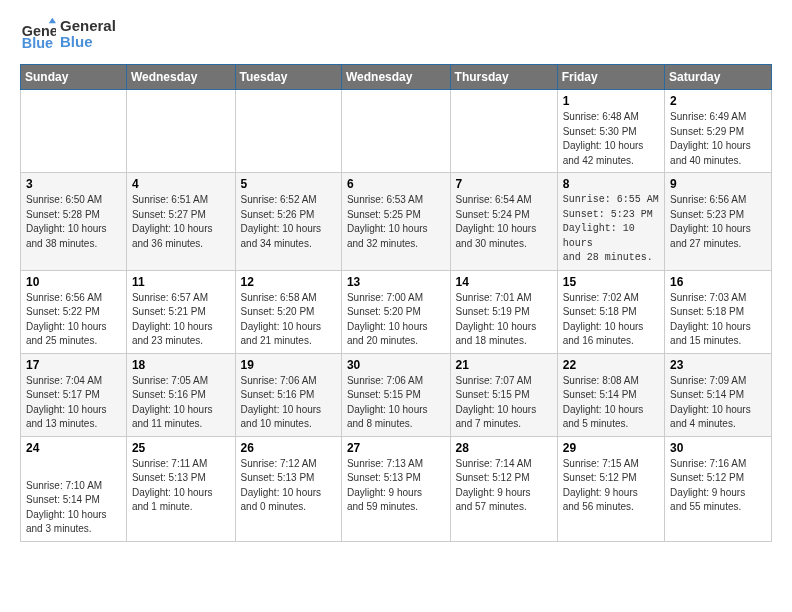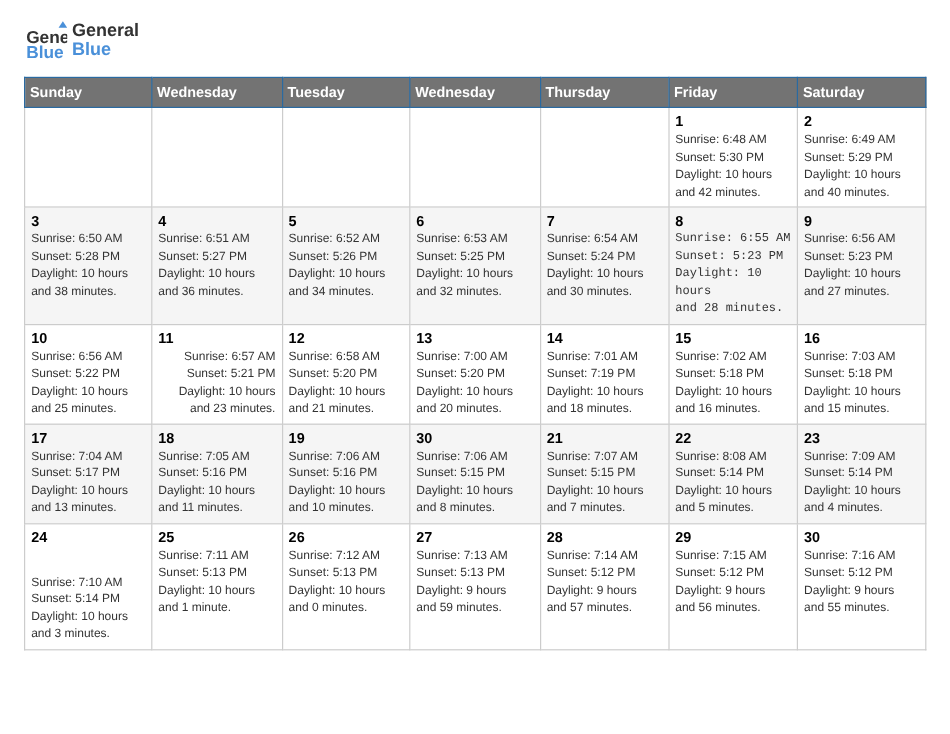--- a/index.html
+++ b/index.html
@@ -190,21 +190,21 @@
         <tr>
           <td>
             <div class="day-num">10</div>
             <div class="day-info" style="white-space: pre-line;">Sunrise: 6:56 AM
 Sunset: 5:22 PM
 Daylight: 10 hours
 and 25 minutes.</div>
           </td>
           <td>
             <div class="day-num">11</div>
-            <div class="day-info" style="white-space: pre-line; text-align: right;">Sunrise: 6:57 AM
+            <div class="day-info" style="white-space: pre-line;">Sunrise: 6:57 AM
 Sunset: 5:21 PM
 Daylight: 10 hours
 and 23 minutes.</div>
           </td>
           <td>
             <div class="day-num">12</div>
             <div class="day-info" style="white-space: pre-line;">Sunrise: 6:58 AM
 Sunset: 5:20 PM
 Daylight: 10 hours
 and 21 minutes.</div>
@@ -212,21 +212,21 @@
           <td>
             <div class="day-num">13</div>
             <div class="day-info" style="white-space: pre-line;">Sunrise: 7:00 AM
 Sunset: 5:20 PM
 Daylight: 10 hours
 and 20 minutes.</div>
           </td>
           <td>
             <div class="day-num">14</div>
             <div class="day-info" style="white-space: pre-line;">Sunrise: 7:01 AM
-Sunset: 7:19 PM
+Sunset: 5:19 PM
 Daylight: 10 hours
 and 18 minutes.</div>
           </td>
           <td>
             <div class="day-num">15</div>
             <div class="day-info" style="white-space: pre-line;">Sunrise: 7:02 AM
 Sunset: 5:18 PM
 Daylight: 10 hours
 and 16 minutes.</div>
           </td>

